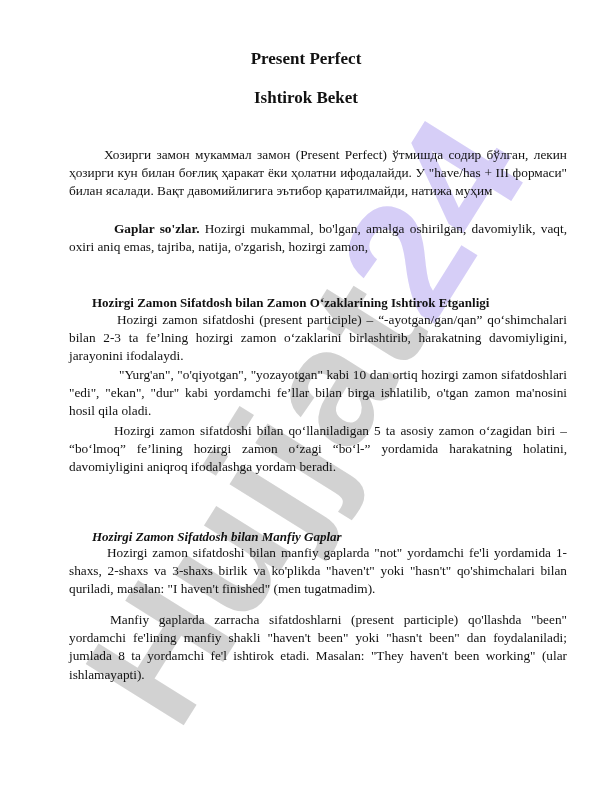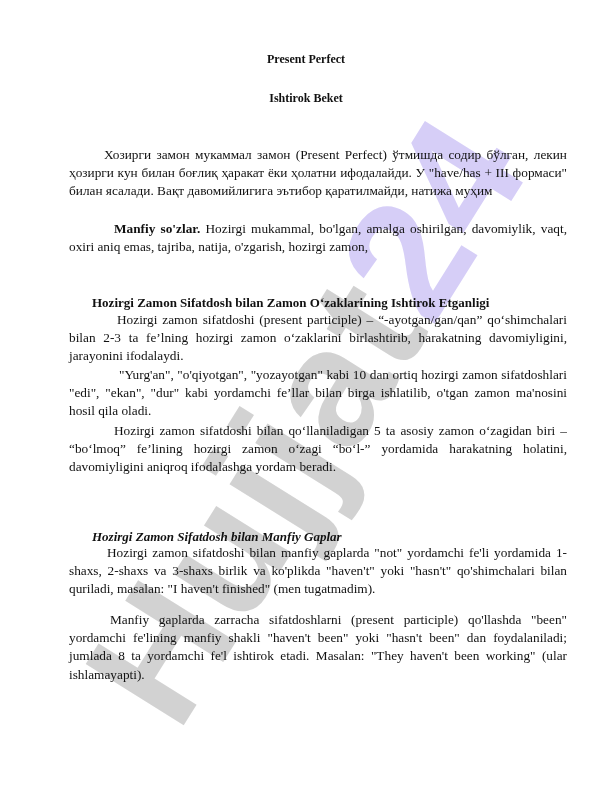--- a/index.html
+++ b/index.html
@@ -48,21 +48,21 @@
       z-index: 1;
       font-size: 13.3px;
       line-height: 18.2px;
     }
     .title {
       position: absolute;
       left: 0;
       width: 612px;
       text-align: center;
       font-weight: bold;
-      font-size: 12px;
+      font-size: 17px;
     }
     .para {
       position: absolute;
       left: 69px;
       width: 498px;
       text-align: justify;
       text-align-last: left;
     }
     .heading {
       position: absolute;
@@ -79,21 +79,21 @@
   <div class="wm-text"><span class="wm-grey">Hujjat</span><span class="wm-lav">24</span></div>
 </div>
 
 <div class="page">
 
   <div class="title" style="top:50px;">Present Perfect</div>
   <div class="title" style="top:89px;">Ishtirok Beket</div>
 
   <div class="para" style="top:146px; text-indent:35px;">Хозирги замон  мукаммал замон (Present Perfect)  ўтмишда содир бўлган, лекин ҳозирги кун билан боғлиқ ҳаракат ёки ҳолатни ифодалайди.  У "have/has + III формаси" билан ясалади.  Вақт давомийлигига эътибор қаратилмайди, натижа муҳим</div>
 
-  <div class="para" style="top:220px; text-indent:45px;"><span class="kw-label">Manfiy so'zlar.</span><span> Hozirgi mukammal,  bo'lgan,  amalga oshirilgan,  davomiylik, vaqt,  oxiri aniq emas,  tajriba,  natija,  o'zgarish,  hozirgi zamon,</span></div>
+  <div class="para" style="top:220px; text-indent:45px;"><span class="kw-label">Gaplar so'zlar.</span><span> Hozirgi mukammal,  bo'lgan,  amalga oshirilgan,  davomiylik, vaqt,  oxiri aniq emas,  tajriba,  natija,  o'zgarish,  hozirgi zamon,</span></div>
 
   <div class="heading" style="top:294px; left:92px;">Hozirgi Zamon Sifatdosh bilan Zamon O‘zaklarining Ishtirok Etganligi</div>
 
   <div class="para" style="top:311px; text-indent:48px;">Hozirgi zamon sifatdoshi (present participle) – “-ayotgan/gan/qan” qo‘shimchalari bilan 2-3 ta fe’lning hozirgi zamon o‘zaklarini birlashtirib, harakatning davomiyligini, jarayonini ifodalaydi.</div>
 
   <div class="para" style="top:366px; text-indent:50px;">"Yurg'an", "o'qiyotgan", "yozayotgan" kabi 10 dan ortiq hozirgi zamon sifatdoshlari  "edi", "ekan", "dur" kabi yordamchi fe’llar bilan birga ishlatilib, o'tgan zamon ma'nosini hosil qila oladi.</div>
 
   <div class="para" style="top:422px; text-indent:45px;">Hozirgi zamon sifatdoshi bilan qo‘llaniladigan 5 ta asosiy zamon o‘zagidan biri – “bo‘lmoq” fe’lining hozirgi zamon o‘zagi “bo‘l-” yordamida harakatning holatini, davomiyligini aniqroq ifodalashga yordam beradi.</div>
 
   <div class="heading" style="top:528px; left:92px;font-style:italic;">Hozirgi Zamon Sifatdosh bilan Manfiy Gaplar</div>

